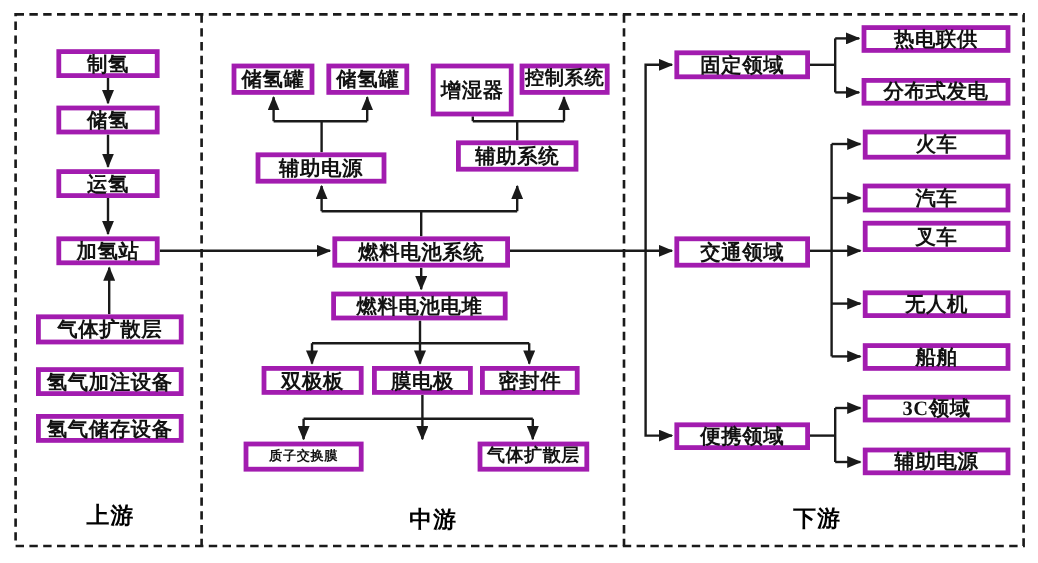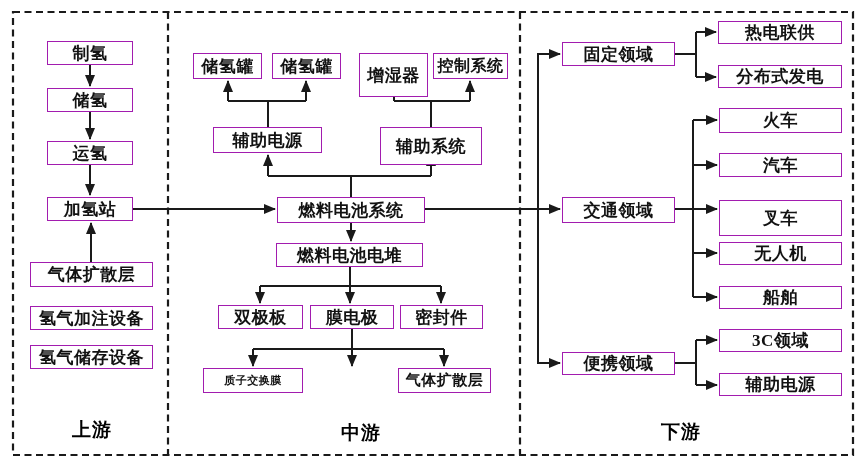--- a/index.html
+++ b/index.html
@@ -3,21 +3,21 @@
 <meta charset="utf-8">
 <style>
   html,body{margin:0;padding:0;background:#fff;}
   .canvas{
     position:relative;width:865px;height:469px;background:#ffffff;overflow:hidden;
     font-family:"Liberation Serif", serif;
   }
   .layer{position:absolute;left:0;top:0;}
   .node{
     position:absolute;box-sizing:border-box;
-    border:1px solid #a21caf;background:#ffffff;
+    border:4px solid #a21caf;background:#ffffff;
     display:flex;align-items:center;justify-content:center;
     font-weight:bold;font-size:17px;line-height:1;color:#121212;
     white-space:nowrap;letter-spacing:0.5px;
   }
   .seclabel{
     position:absolute;font-weight:bold;font-size:19px;color:#000000;
     letter-spacing:1px;white-space:nowrap;
   }
   svg .c{stroke:#1a1a1a;stroke-width:2;fill:none;}
   svg .dash{stroke:#1a1a1a;stroke-width:2.2;fill:none;stroke-dasharray:7 4.5;}
@@ -103,40 +103,40 @@
   <div class="node" style="left:30px;top:262px;width:123px;height:25px">气体扩散层</div>
   <div class="node" style="left:30px;top:306px;width:123px;height:24px">氢气加注设备</div>
   <div class="node" style="left:30px;top:345px;width:123px;height:24px">氢气储存设备</div>
   <div class="seclabel" style="left:72px;top:417px">上游</div>
 
   <div class="node" style="left:193px;top:53px;width:69px;height:26px">储氢罐</div>
   <div class="node" style="left:272px;top:53px;width:69px;height:26px">储氢罐</div>
   <div class="node" style="left:359px;top:53px;width:69px;height:44px">增湿器</div>
   <div class="node" style="left:433px;top:53px;width:75px;height:26px;font-size:16px">控制系统</div>
   <div class="node" style="left:213px;top:127px;width:109px;height:26px">辅助电源</div>
-  <div class="node" style="left:380px;top:127px;width:102px;height:38px">辅助系统</div>
+  <div class="node" style="left:380px;top:117px;width:102px;height:26px">辅助系统</div>
   <div class="node" style="left:277px;top:197px;width:148px;height:26px">燃料电池系统</div>
   <div class="node" style="left:276px;top:243px;width:147px;height:24px">燃料电池电堆</div>
   <div class="node" style="left:218px;top:305px;width:85px;height:24px">双极板</div>
   <div class="node" style="left:310px;top:305px;width:84px;height:24px">膜电极</div>
   <div class="node" style="left:400px;top:305px;width:83px;height:24px">密封件</div>
   <div class="node" style="left:203px;top:368px;width:100px;height:25px;font-size:11px">质子交换膜</div>
   <div class="node" style="left:398px;top:368px;width:93px;height:25px;font-size:15px">气体扩散层</div>
   <div class="seclabel" style="left:341px;top:420px">中游</div>
 
   <div class="node" style="left:562px;top:42px;width:113px;height:24px">固定领域</div>
   <div class="node" style="left:562px;top:197px;width:113px;height:26px">交通领域</div>
   <div class="node" style="left:562px;top:352px;width:113px;height:23px">便携领域</div>
 
   <div class="node" style="left:718px;top:21px;width:124px;height:23px">热电联供</div>
   <div class="node" style="left:718px;top:65px;width:124px;height:23px">分布式发电</div>
 
   <div class="node" style="left:719px;top:108px;width:123px;height:25px">火车</div>
   <div class="node" style="left:719px;top:153px;width:123px;height:24px">汽车</div>
-  <div class="node" style="left:719px;top:200px;width:123px;height:36px">叉车</div>
+  <div class="node" style="left:719px;top:184px;width:123px;height:26px">叉车</div>
   <div class="node" style="left:719px;top:242px;width:123px;height:23px">无人机</div>
   <div class="node" style="left:719px;top:286px;width:123px;height:23px">船舶</div>
 
   <div class="node" style="left:719px;top:329px;width:123px;height:23px">3C领域</div>
   <div class="node" style="left:719px;top:373px;width:123px;height:23px">辅助电源</div>
 
   <div class="seclabel" style="left:661px;top:419px">下游</div>
 </div>
 
 </body></html>

